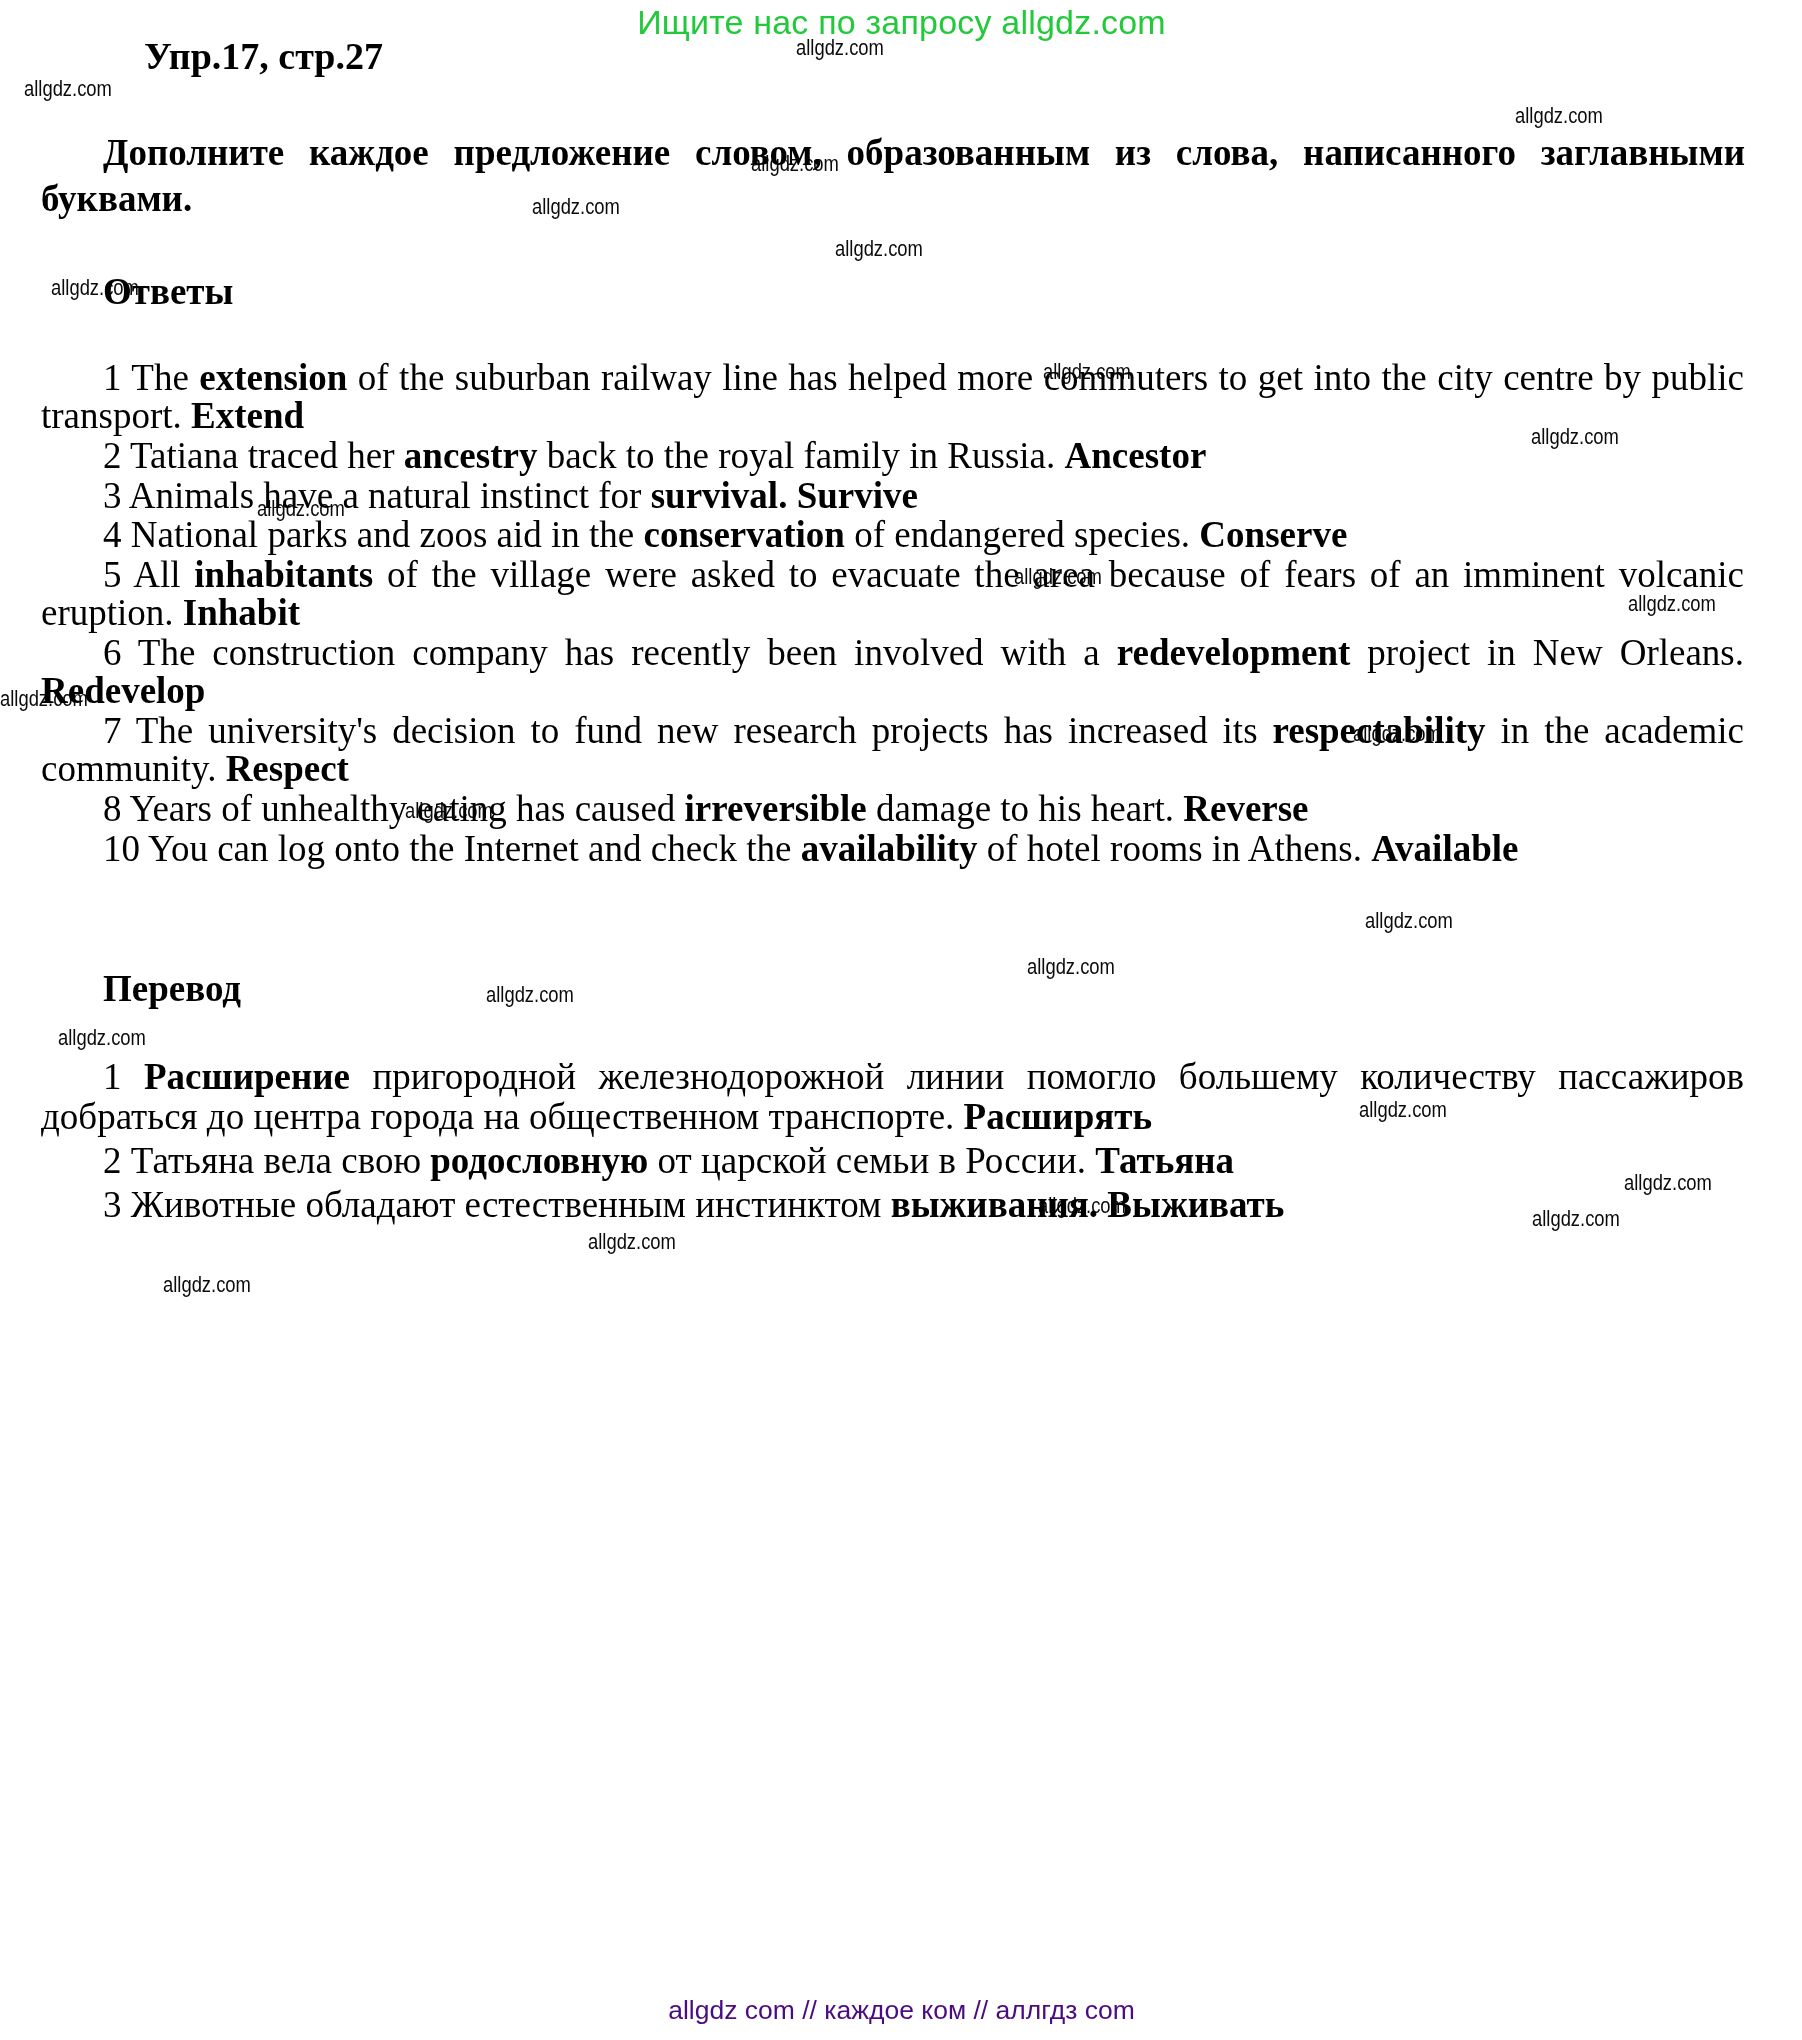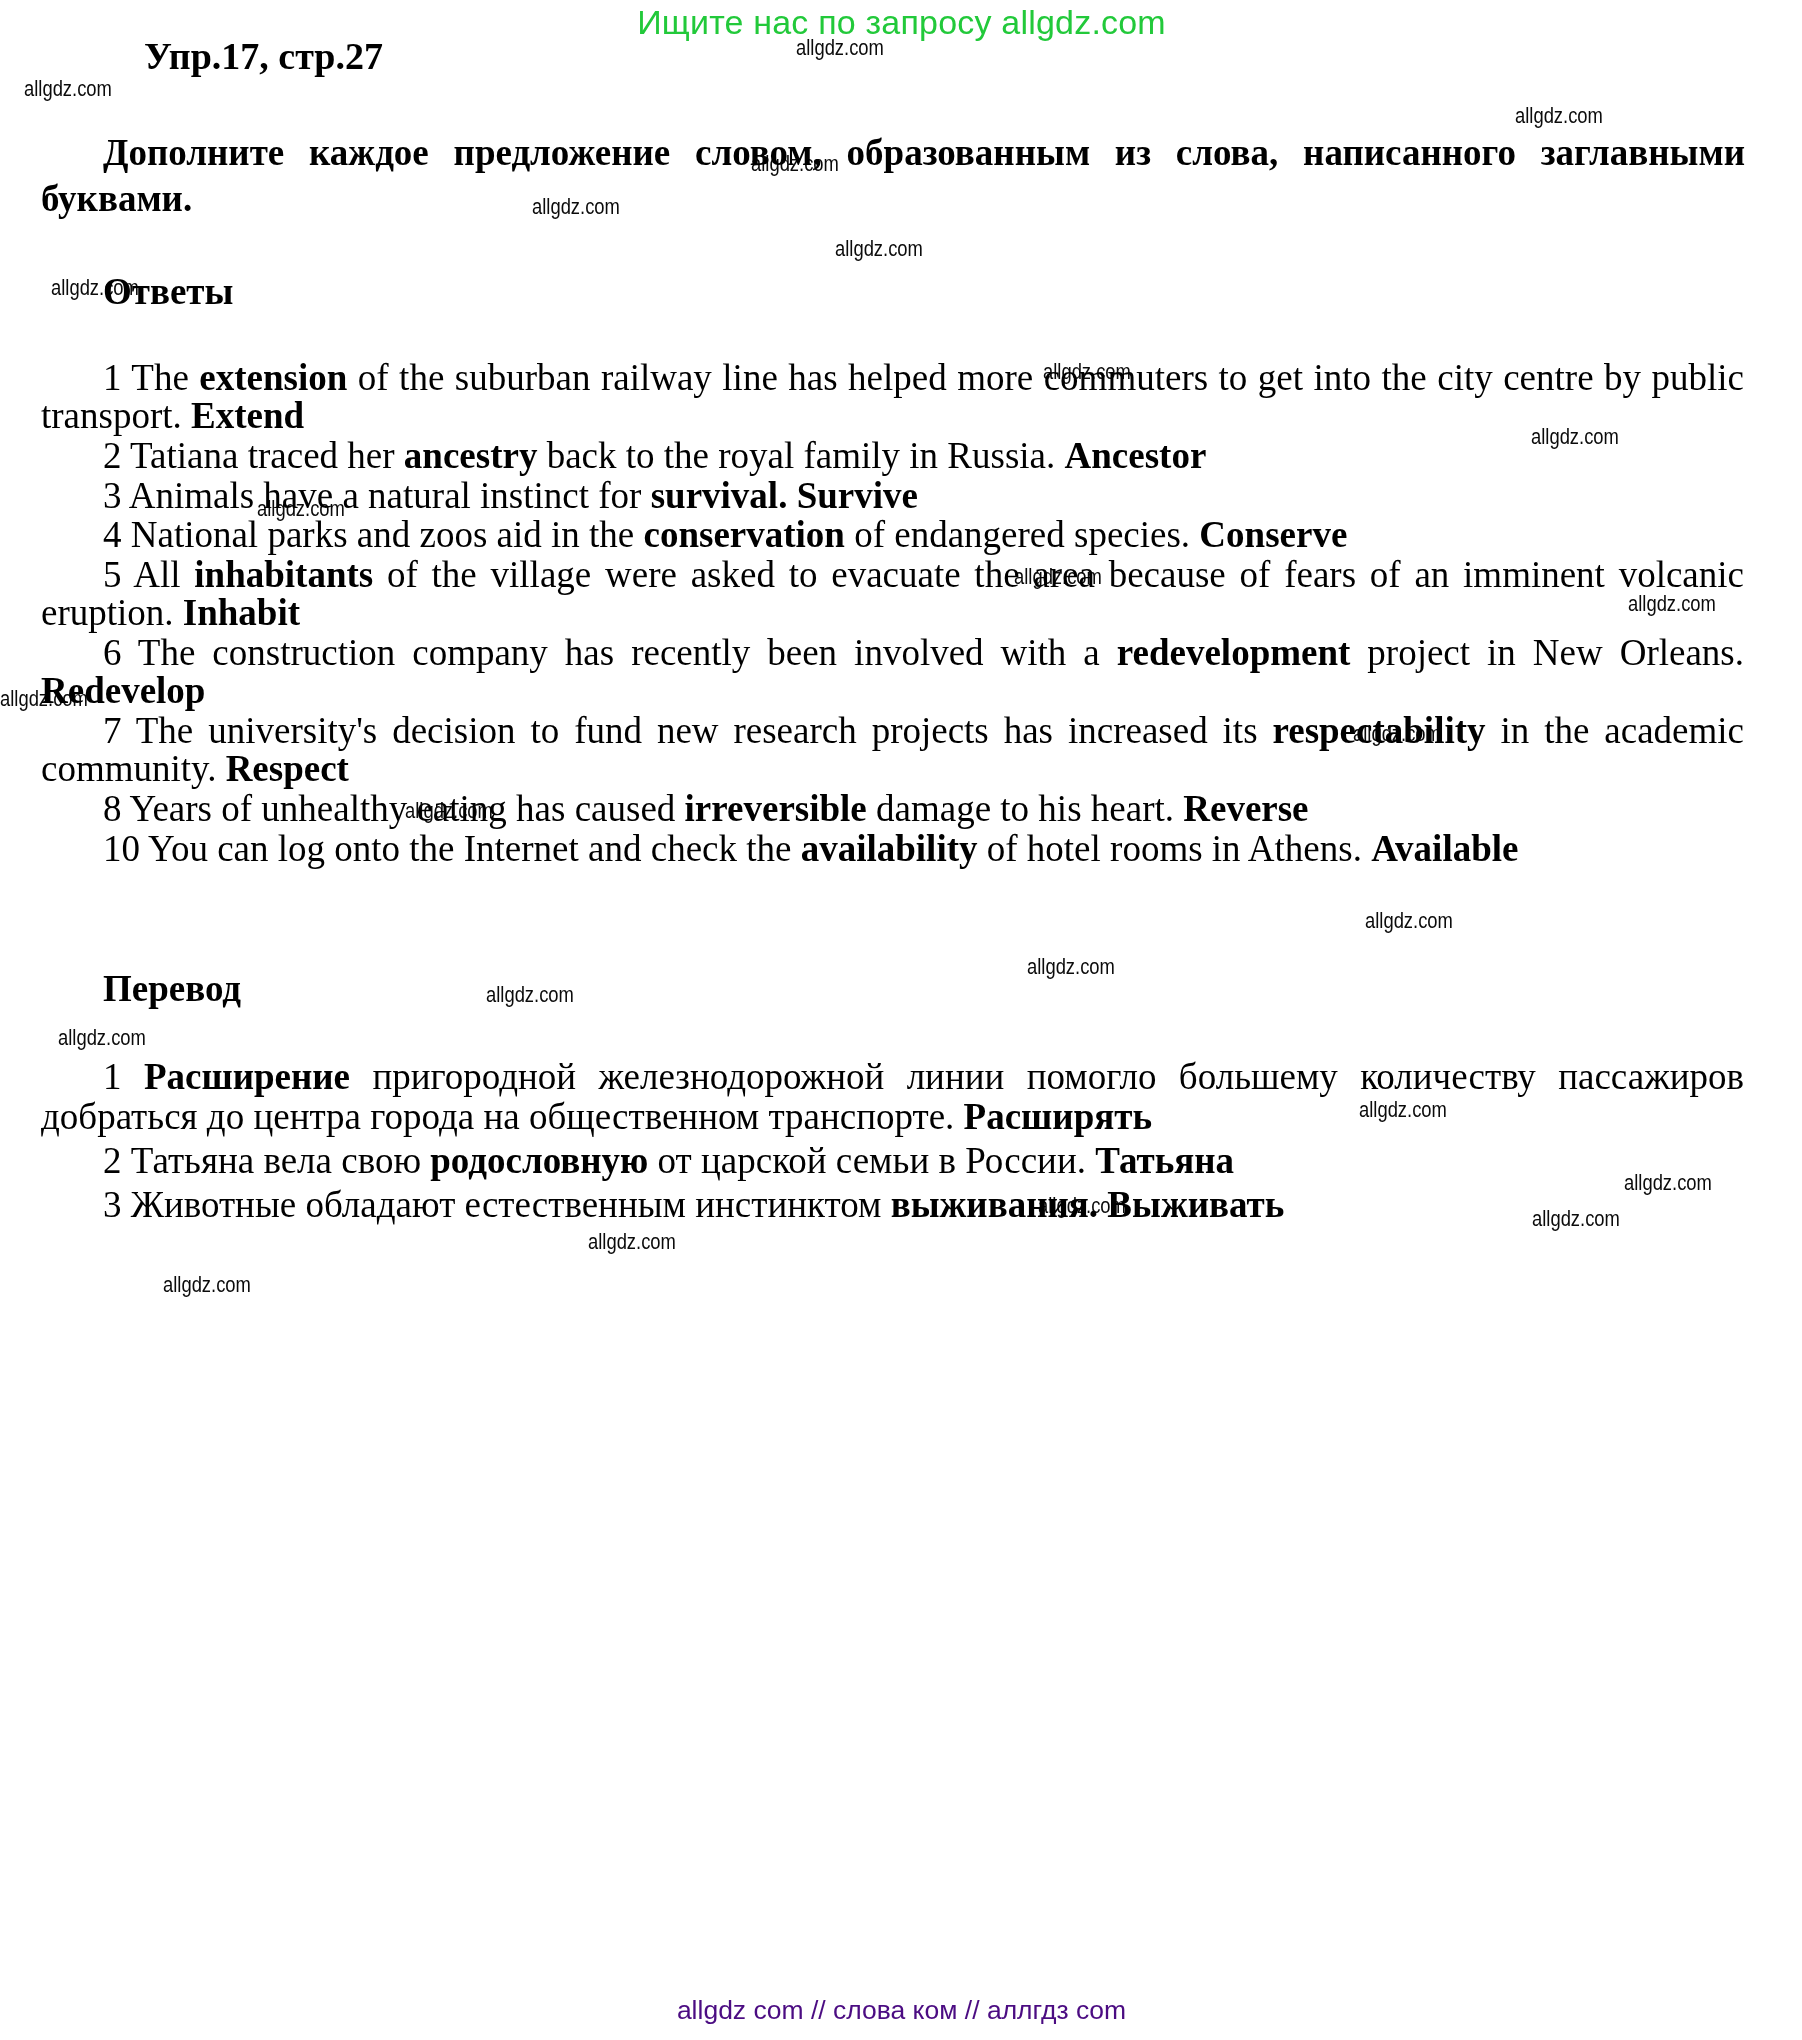--- a/index.html
+++ b/index.html
@@ -175,16 +175,16 @@
     <h2 class="section-head">Перевод</h2>
 
     <ul class="items ru" id="translations-list">
         <li><span>1 </span><span> </span><b>Расширение</b><span> пригородной железнодорожной линии помогло большему количеству пассажиров добраться до центра города на общественном транспорте. </span><b>Расширять</b></li>
         <li><span>2 </span><span>Татьяна вела свою </span><b>родословную</b><span> от царской семьи в России. </span><b>Татьяна</b></li>
         <li><span>3 </span><span>Животные обладают естественным инстинктом </span><b>выживания.</b><span> </span><b>Выживать</b></li>
       </ul>
 
   </div>
 
-  <div class="footer" style="color: rgb(75, 12, 130);">allgdz com  //  слова ком  //  аллгдз com</div>
+  <div class="footer" style="color: rgb(75, 12, 130);">allgdz com  //  каждое ком  //  аллгдз com</div>
 
 </div>
 
 
 </body></html>

